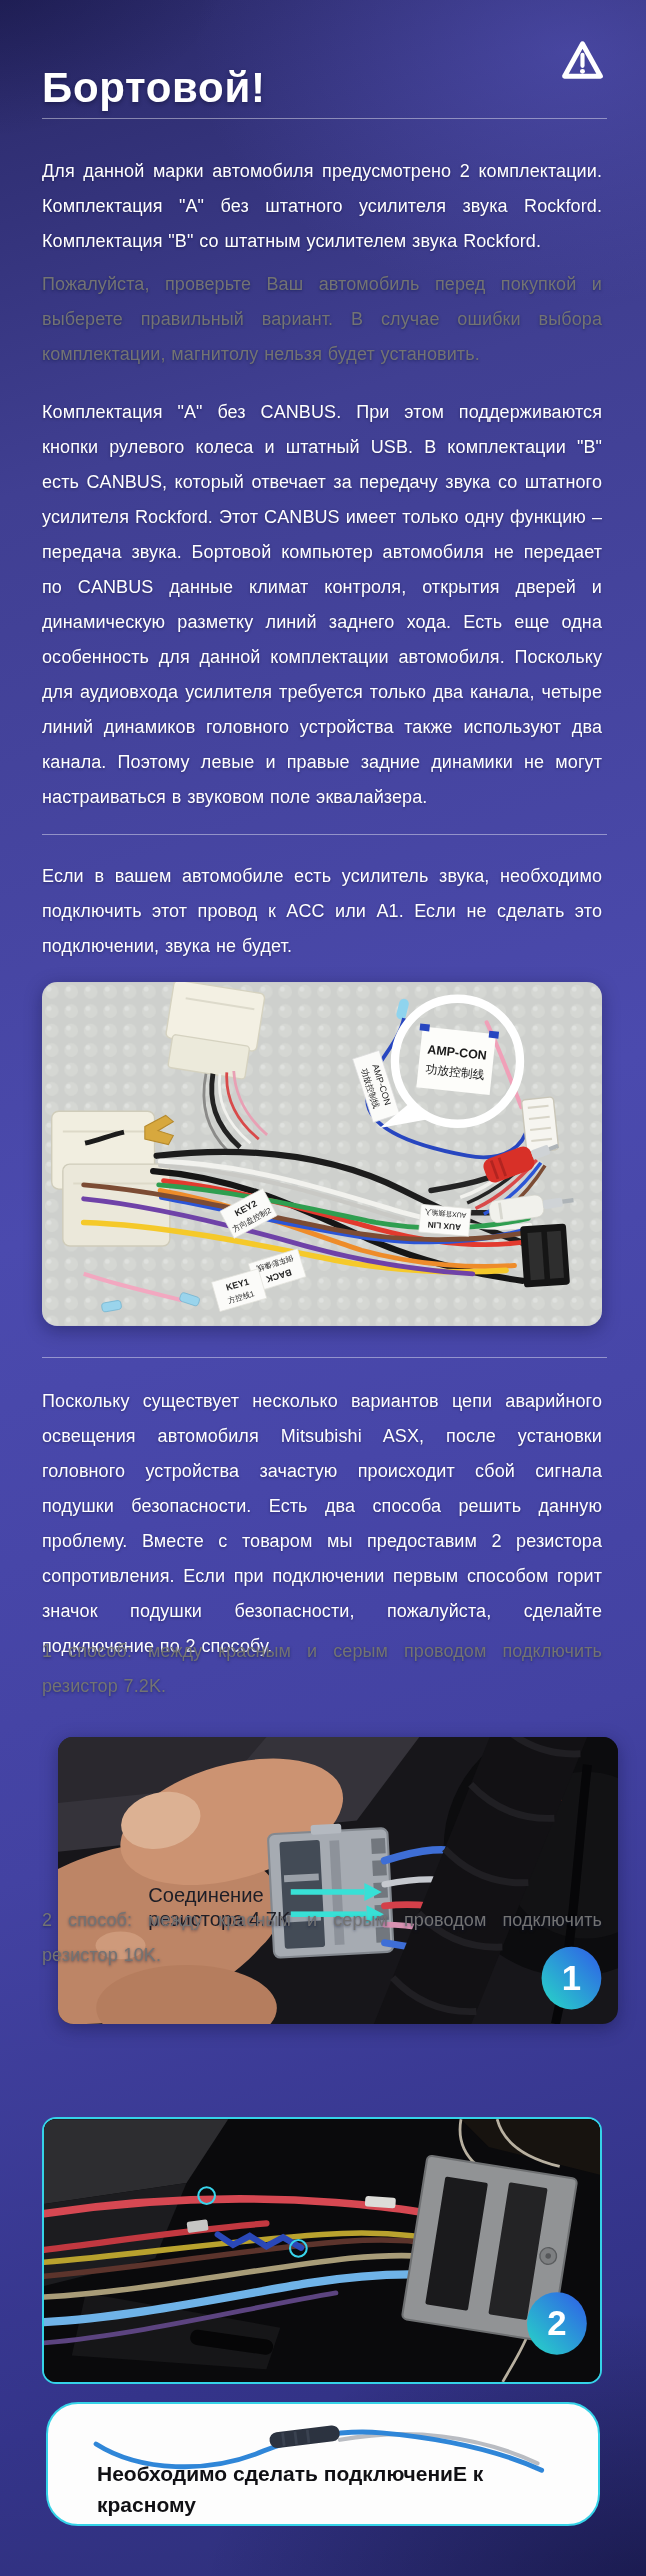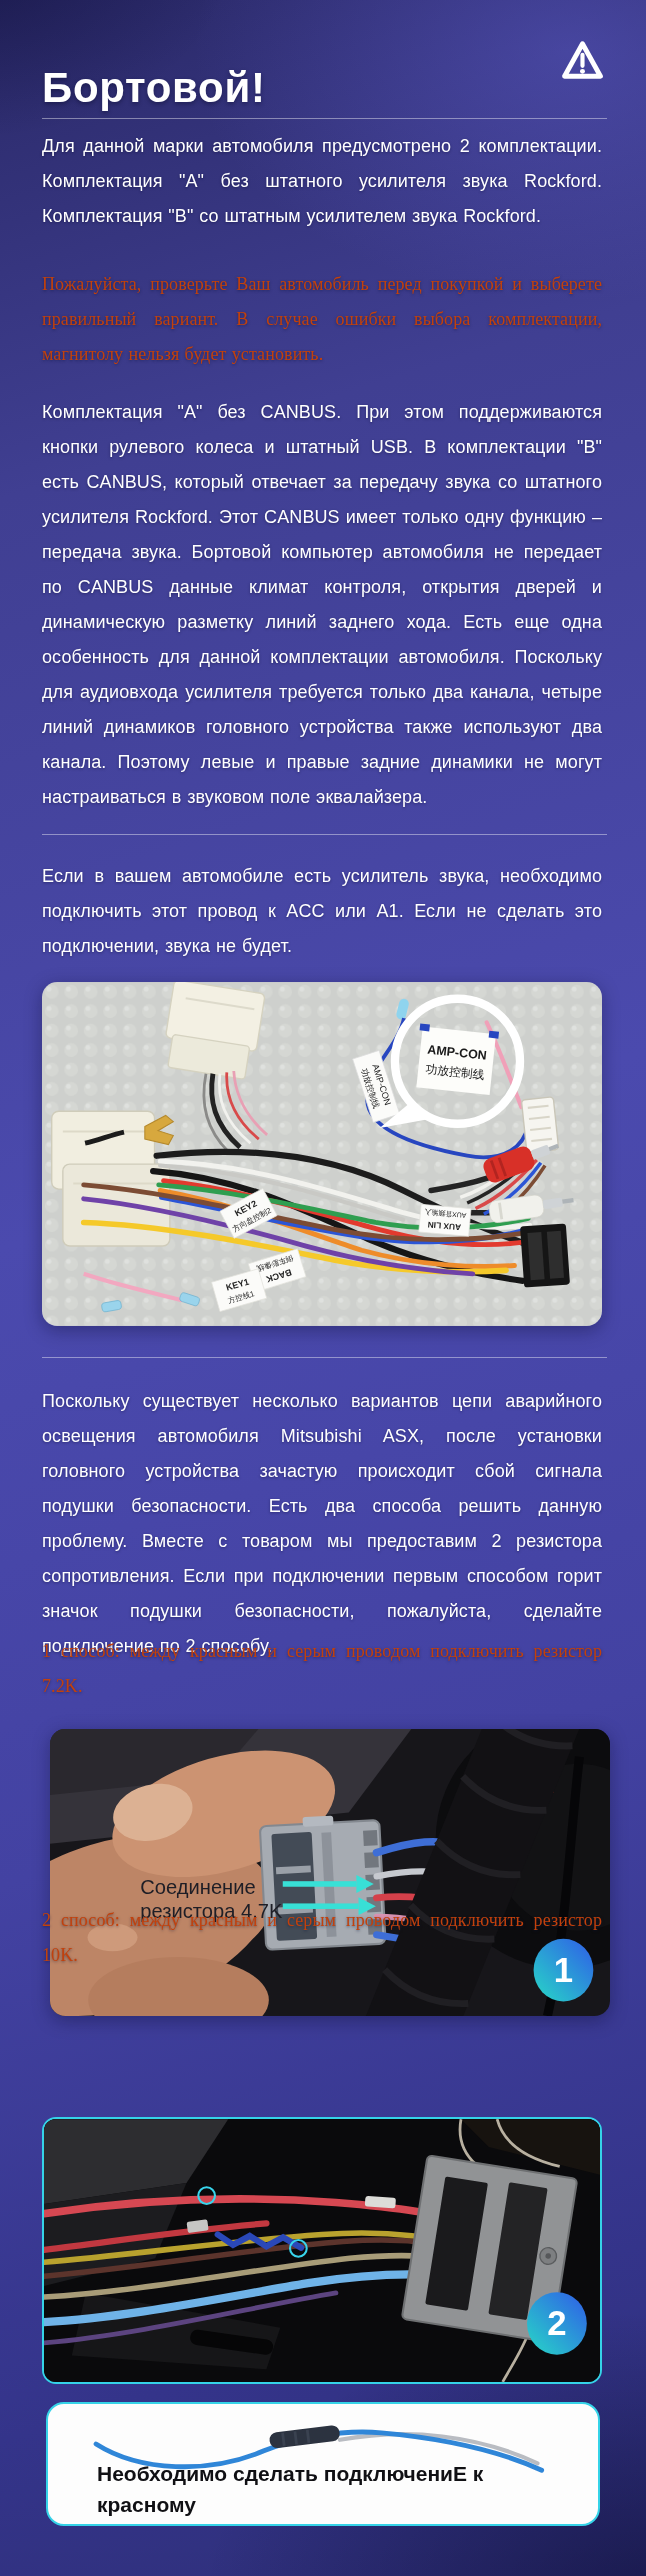--- a/index.html
+++ b/index.html
@@ -17,30 +17,30 @@
     left:42px;top:36px;font-size:42px;font-weight:bold;color:#fff;letter-spacing:0.7px;
     text-shadow:0 2.1px 4.2px rgba(10,10,45,.45);
   }
   .warn-icon{left:559px;top:38px;width:47px;height:46px;}
   .divider{left:42px;width:565px;height:1.4px;background:rgba(255,255,255,.42);}
   .para{
     left:42px;width:560px;margin:0;font-size:18px;line-height:35px;
     text-align:justify;color:#fff;word-spacing:0.7px;letter-spacing:0.1px;
     text-shadow:0 1.4px 2.8px rgba(12,12,50,.45);
   }
-  .para.cyan{color:#c2410c;text-shadow:0 1.4px 2.8px rgba(8,20,60,.5);font-family:Liberation Serif, serif;}
+  .para.cyan{color:#737373;text-shadow:0 1.4px 2.8px rgba(8,20,60,.5);}
   .photo{left:42px;width:560px;border-radius:15.3px;overflow:hidden;box-shadow:0 4.2px 16.7px rgba(10,10,40,.35);}
   .photo svg{display:block;}
   .photo3-frame{
     left:42px;top:2117px;width:556px;height:263px;border:2.1px solid #35d3e8;
     border-radius:14px;overflow:hidden;background:#0a0a0c;
   }
   .note-box{
     left:46px;top:2402px;width:550px;height:120px;background:#fdfdfd;
-    border:2.1px solid #35d3e8;border-radius:18px;overflow:hidden;
+    border:2.1px solid #35d3e8;border-radius:32px;overflow:hidden;
   }
   .note-text{
     position:absolute;left:49px;top:54px;width:472px;
     font-size:21px;font-weight:bold;color:#101014;line-height:31px;text-align:left;
   }
   .svg-label{font-family:"Liberation Sans","DejaVu Sans",sans-serif;}
 </style>
 </head>
 <body>
 
@@ -49,21 +49,21 @@
 <div class="abs warn-icon">
   <svg width="47" height="46" viewBox="0 0 68 66">
     <path d="M34 8 L60 55 L8 55 Z" fill="none" stroke="#ffffff" stroke-width="7" stroke-linejoin="round"></path>
     <line x1="34" y1="24" x2="34" y2="40" stroke="#ffffff" stroke-width="6" stroke-linecap="round"></line>
     <circle cx="34" cy="48" r="3.6" fill="#ffffff"></circle>
   </svg>
 </div>
 
 <div class="abs divider" style="top:118px"></div>
 
-<p class="abs para" style="top:129px">Для данной марки автомобиля предусмотрено 2 комплектации. Комплектация "А" без штатного усилителя звука Rockford. Комплектация "B" со штатным усилителем звука Rockford.</p>
+<p class="abs para" style="top:154px">Для данной марки автомобиля предусмотрено 2 комплектации. Комплектация "А" без штатного усилителя звука Rockford. Комплектация "B" со штатным усилителем звука Rockford.</p>
 <p class="abs para cyan" style="top:267px">Пожалуйста, проверьте Ваш автомобиль перед покупкой и выберете правильный вариант. В случае ошибки выбора комплектации, магнитолу нельзя будет установить.</p>
 <p class="abs para" style="top:395px">Комплектация "А" без CANBUS. При этом поддерживаются кнопки рулевого колеса и штатный USB. В комплектации "B" есть CANBUS, который отвечает за передачу звука со штатного усилителя Rockford. Этот CANBUS имеет только одну функцию – передача звука. Бортовой компьютер автомобиля не передает по CANBUS данные климат контроля, открытия дверей и динамическую разметку линий заднего хода. Есть еще одна особенность для данной комплектации автомобиля. Поскольку для аудиовхода усилителя требуется только два канала, четыре линий динамиков головного устройства также используют два канала. Поэтому левые и правые задние динамики не могут настраиваться в звуковом поле эквалайзера.</p>
 
 <div class="abs divider" style="top:834px"></div>
 
 <p class="abs para" style="top:859px">Если в вашем автомобиле есть усилитель звука, необходимо подключить этот провод к ACC или A1. Если не сделать это подключении, звука не будет.</p>
 
 <figure class="abs photo" style="top:982px;height:344px;margin:0">
 <svg width="560" height="344" viewBox="0 0 806 495">
   <defs>
@@ -200,21 +200,21 @@
     <text class="svg-label" x="36" y="33" font-size="10" text-anchor="middle" fill="#222">AUX音频输入</text>
   </g>
 </svg>
 </figure>
 
 <div class="abs divider" style="top:1357px"></div>
 
 <p class="abs para" style="top:1384px">Поскольку существует несколько вариантов цепи аварийного освещения автомобиля Mitsubishi ASX, после установки головного устройства зачастую происходит сбой сигнала подушки безопасности. Есть два способа решить данную проблему. Вместе с товаром мы предоставим 2 резистора сопротивления. Если при подключении первым способом горит значок подушки безопасности, пожалуйста, сделайте подключение по 2 способу.</p>
 <p class="abs para cyan" style="top:1634px">1 способ: между красным и серым проводом подключить резистор 7.2K.</p>
 
-<figure class="abs photo" style="top:1721px;height:287px;margin:8px">
+<figure class="abs photo" style="top:1721px;height:287px;margin:16px">
 <svg width="560" height="287" viewBox="0 0 806 413">
   <defs>
     <linearGradient id="badgeGrad" x1="1" y1="0" x2="0" y2="1">
       <stop offset="0" stop-color="#2F5CE8"></stop>
           <stop offset="1" stop-color="#27D8C6"></stop>
     </linearGradient>
   </defs>
   <rect width="806" height="413" fill="#17161a"></rect>
   <polygon points="0,0 520,0 430,120 0,165" fill="#35333a"></polygon>
   <polygon points="0,0 300,0 240,70 0,95" fill="#2a282e"></polygon>

